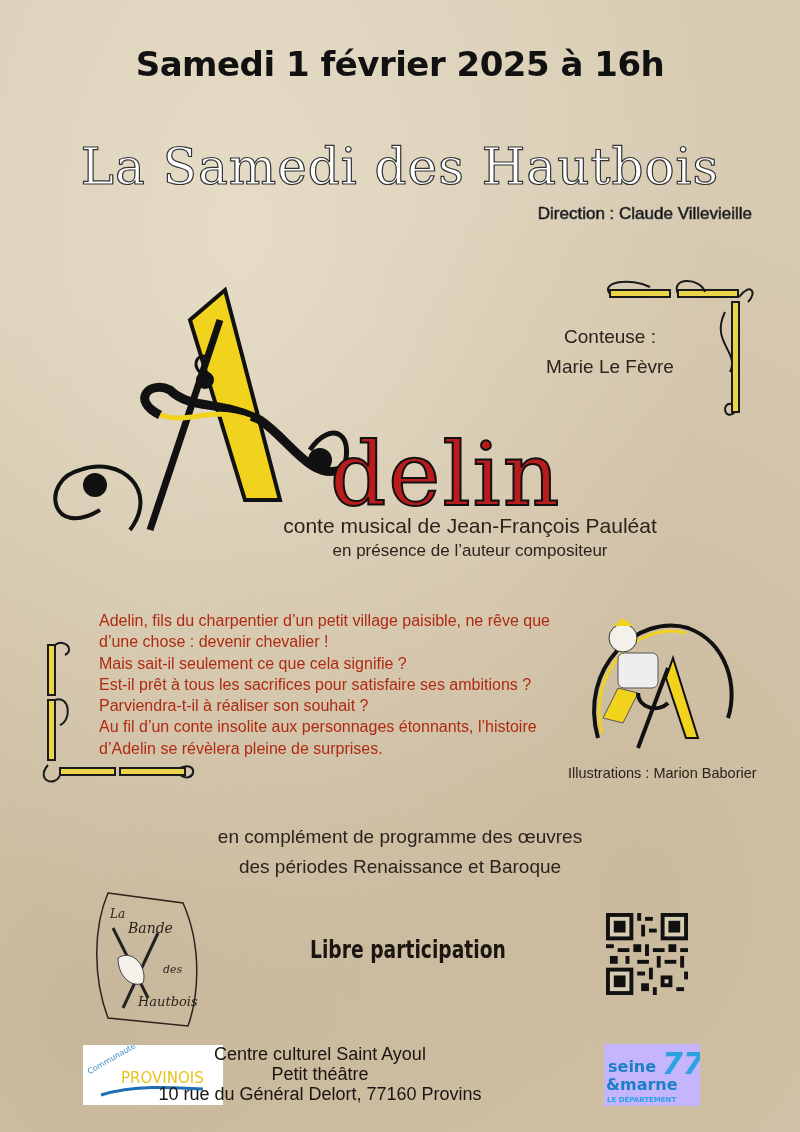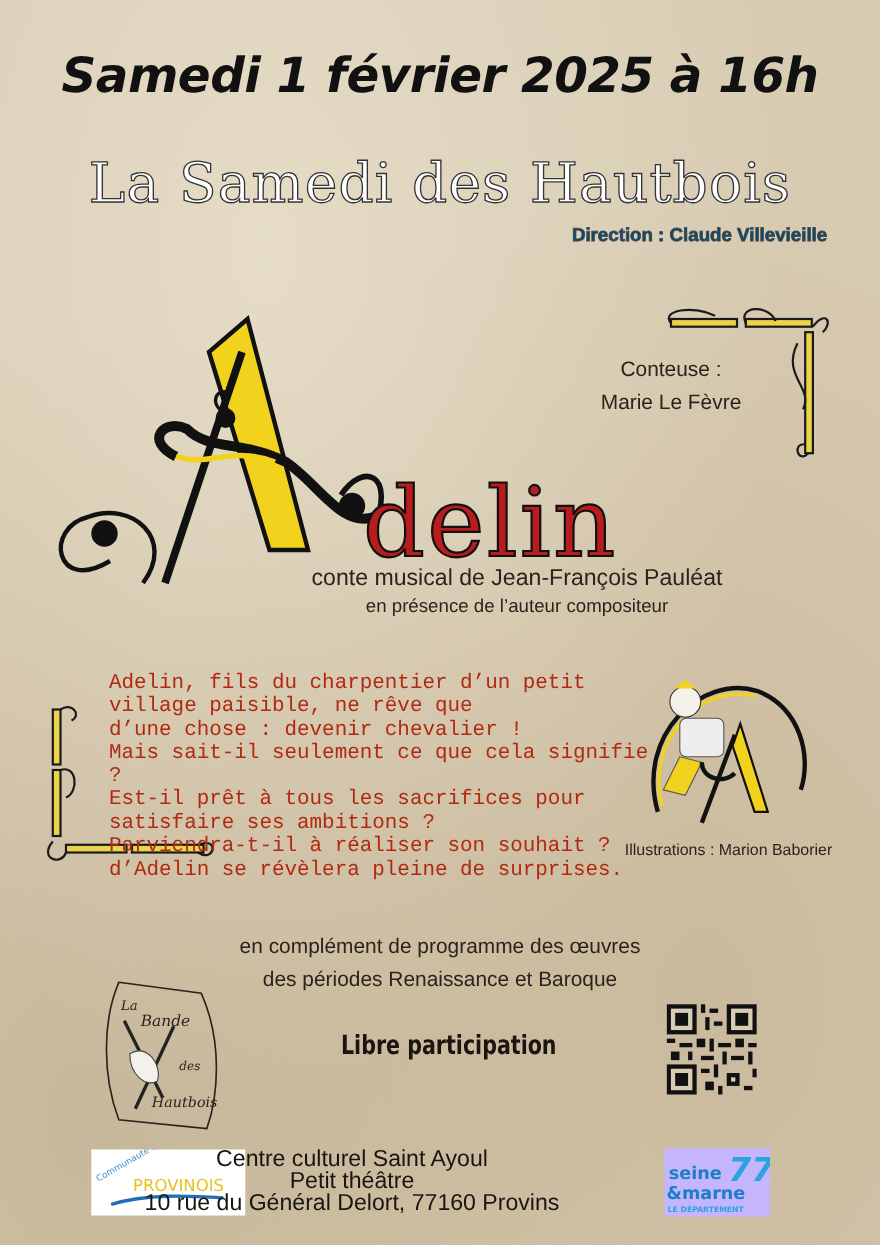--- a/index.html
+++ b/index.html
@@ -9,48 +9,47 @@
       radial-gradient(ellipse at 30% 20%, rgba(255,250,235,0.35), transparent 60%),
       radial-gradient(ellipse at 80% 80%, rgba(160,130,90,0.25), transparent 60%),
       radial-gradient(ellipse at 10% 90%, rgba(150,120,80,0.25), transparent 50%),
       #d8ccb3;
     font-family: "Liberation Sans", "DejaVu Sans", sans-serif;
     color:#2b241c;
   }
   .abs { position:absolute; }
   .date {
     left:0; width:800px; top:44px; text-align:center;
-    font-family:"DejaVu Sans", sans-serif; font-weight:bold; font-size:44px; color:#111;
+    font-family:"DejaVu Sans", sans-serif; font-weight:bold; font-size:34px; color:#111;
     letter-spacing:-0.5px;
-    font-style:italic;
   }
   .band {
     left:0; width:800px; top:138px; text-align:center;
     font-family:"DejaVu Serif", serif; font-size:50px; color:#fff;
     -webkit-text-stroke:1.2px #333; letter-spacing:1px;
   }
   .direction {
-    right:48px; top:204px; font-size:17px; font-weight:bold; color:#0c4a6e;
+    right:48px; top:204px; font-size:17px; font-weight:normal; color:#000000;
     -webkit-text-stroke:0.7px #444;
   }
   .conteuse { left:500px; width:220px; top:322px; text-align:center; font-size:19px; color:#2b241c; line-height:30px; }
   .adelin {
     left:330px; top:430px; font-family:"DejaVu Serif", serif; font-size:88px; color:#b91c1c;
     -webkit-text-stroke:2px #111; letter-spacing:2px; line-height:90px;
   }
   .subtitle { left:0; width:940px; top:514px; text-align:center; font-size:21px; color:#2b241c; }
   .subtitle2 { left:0; width:940px; top:541px; text-align:center; font-size:17px; color:#2b241c; }
   .story {
-    left:99px; top:610px; width:500px; font-family:Liberation Mono, monospace; font-size:19px;
+    left:99px; top:610px; width:500px; font-family:Liberation Sans, sans-serif; font-size:16px;
     color:#b02a12; line-height:21.3px;
   }
   .illus { left:568px; top:765px; font-size:14.5px; color:#2b241c;text-align:right; }
-  .complement { left:0; width:800px; top:822px; text-align:center; font-size:19px; color:#2b241c; line-height:30px;margin-top:24px; }
+  .complement { left:0; width:800px; top:822px; text-align:center; font-size:19px; color:#2b241c; line-height:30px; }
   .libre { left:310px; top:936px; font-size:24px; font-family:"DejaVu Sans", sans-serif; font-weight:bold; transform:scaleX(0.78); transform-origin:left; color:#1a1510;}
-  .venue { left:0; width:640px; top:1044px; text-align:center; font-size:21px; line-height:20px; color:#1a1510; }
+  .venue { left:0; width:640px; top:1044px; text-align:center; font-size:18px; line-height:20px; color:#1a1510; }
   .logo-provinois { left:83px; top:1045px; width:140px; height:60px; background:#fff; }
   .logo-seine { left:604px; top:1044px; width:96px; height:62px; background:#c4b5fd; }
   .qr { left:606px; top:912px; width:82px; height:84px; }
   .bande-logo { left:88px; top:888px; width:118px; height:140px; }
 </style>
 </head>
 <body>
 
 <div class="abs date">Samedi 1 février 2025 à 16h</div>
 <div class="abs band">La Samedi des Hautbois</div>
@@ -105,20 +104,21 @@
     <path d="M140 128 C160 120, 155 145, 140 135"></path>
   </g>
 </svg>
 
 <div class="abs story">
   <div>Adelin, fils du charpentier d’un petit village paisible, ne rêve que</div>
   <div>d’une chose : devenir chevalier !</div>
   <div>Mais sait-il seulement ce que cela signifie ?</div>
   <div>Est-il prêt à tous les sacrifices pour satisfaire ses ambitions ?</div>
   <div>Parviendra-t-il à réaliser son souhait ?</div>
+  <div>Au fil d’un conte insolite aux personnages étonnants, l’histoire</div>
   <div>d’Adelin se révèlera pleine de surprises.</div>
 </div>
 
 <svg class="abs" style="left:578px;top:608px" width="160" height="150" viewBox="0 0 160 150">
   <path d="M20 130 C0 60, 60 5, 110 20 C150 35, 160 80, 150 110" fill="none" stroke="#111" stroke-width="4"></path>
   <path d="M24 125 C8 65, 60 12, 108 25" fill="none" stroke="#f1d31d" stroke-width="3"></path>
   <path d="M95 50 L120 130 L108 130 L88 70 Z" fill="#f1d31d" stroke="#111" stroke-width="2"></path>
   <path d="M90 60 L60 140" stroke="#111" stroke-width="4"></path>
   <circle cx="45" cy="30" r="14" fill="#f4f1ea" stroke="#333"></circle>
   <path d="M35 18 L45 10 L55 18" fill="#f1d31d"></path>

